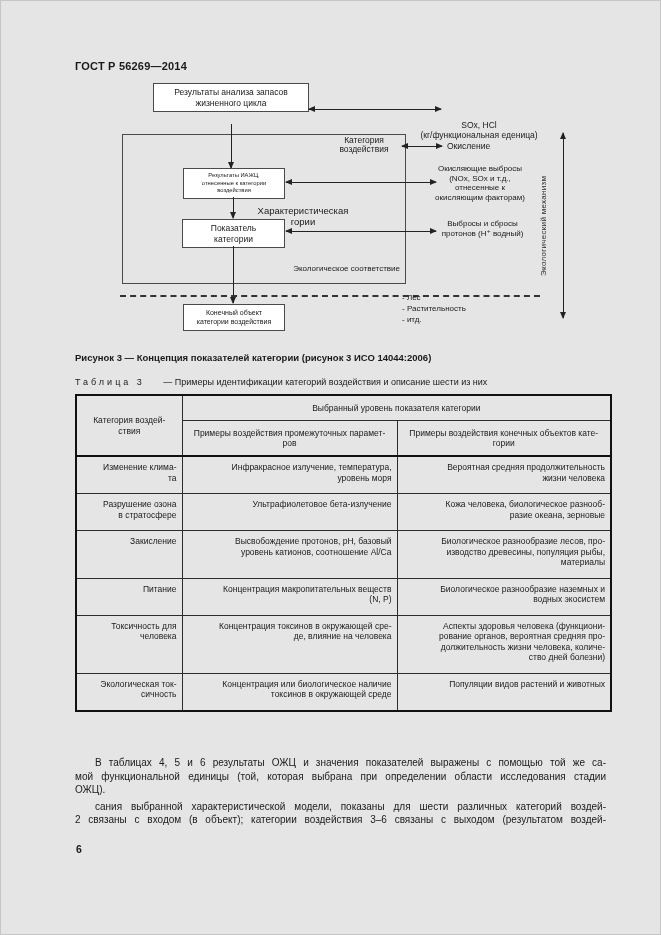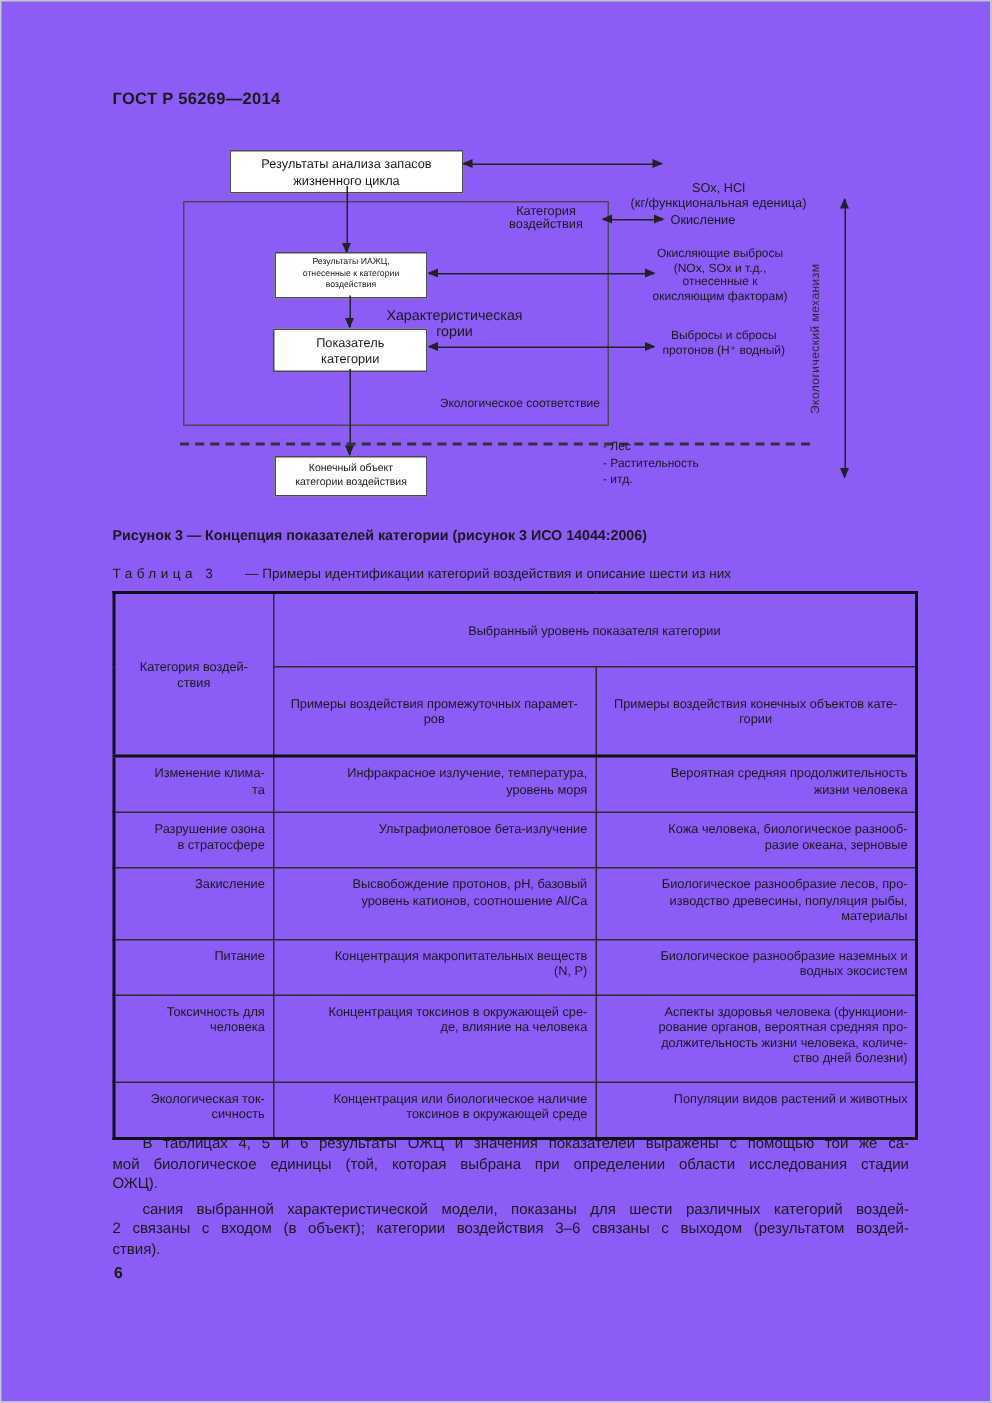--- a/index.html
+++ b/index.html
@@ -1,16 +1,16 @@
 <!DOCTYPE html>
 <html><head>
 <meta charset="utf-8">
 <style>
   html,body{margin:0;padding:0;background:#fff;}
-  .page{position:relative;width:661px;height:935px;background:#8b5cf6;overflow:hidden;
+  .page{position:relative;width:661px;height:935px;background:#e5e5e5;overflow:hidden;
         font-family:"Liberation Sans","DejaVu Sans",sans-serif;color:#1a1a1a;
         box-shadow:inset 0 0 0 1px #c6c6c6;}
   .abs{position:absolute;}
   .gost-header{position:absolute;left:75px;top:60px;font-size:11px;font-weight:bold;letter-spacing:.2px;}
   
   .dbox{position:absolute;border:1px solid #4a4a4a;background:#fff;display:flex;align-items:center;
         justify-content:center;text-align:center;white-space:pre-line;line-height:1.2;}
   .lbl{position:absolute;white-space:pre-line;line-height:1.18;}
   .harrow{position:absolute;height:0;border-top:1px solid #222;}
   .harrow::before{content:"";position:absolute;left:-1px;top:-4px;border-top:3.5px solid transparent;
@@ -27,42 +27,42 @@
         font-size:8px;letter-spacing:.3px;color:#2a2a2a;}
   .fig-caption{position:absolute;left:75px;top:352px;width:530px;text-align:left;
         font-size:9.5px;font-weight:bold;}
   
   .tbl-caption{position:absolute;left:75px;top:377px;font-size:9px;}
   .tbl-caption .sp{letter-spacing:3px;margin-right:16px;}
   .gtable{position:absolute;left:75px;top:394px;width:535px;border-collapse:collapse;
         font-size:8.5px;line-height:10.5px;border:2px solid #111;table-layout:fixed;}
   .gtable th,.gtable td{border:1px solid #2c2c2c;white-space:pre-line;}
   .gtable thead{border-bottom:2px solid #111;}
-  .gtable th{font-weight:normal;text-align:center;vertical-align:middle;padding:15px 4px;}
+  .gtable th{font-weight:normal;text-align:center;vertical-align:middle;padding:3px 4px;}
   .gtable tr.h1 th{height:18px;}
   .gtable tr.h2 th{height:28px;}
   .gtable td{vertical-align:top;text-align:right;padding:5px 5px 10px 5px;}
   
   .paras{position:absolute;left:75px;top:756px;width:531px;font-size:10px;line-height:13.5px;}
   .para{margin:0 0 3px 0;}
   .jline{text-align:justify;text-align-last:justify;}
   .jline.lastline{text-align-last:left;}
   .para .jline:first-child{text-indent:20px;}
   .page-number{position:absolute;left:76px;top:843px;font-size:10.5px;font-weight:bold;}
 </style>
 </head>
 <body>
 
 <div class="page">
 
   <div class="gost-header">ГОСТ Р 56269—2014</div>
 
   <div>
 
-    <div class="dbox" style="left:153px;top:100px;width:154px;height:27px;font-size:8.5px;">Результаты анализа запасов
+    <div class="dbox" style="left:153px;top:83px;width:154px;height:27px;font-size:8.5px;">Результаты анализа запасов
 жизненного цикла</div>
 
     <div class="harrow" style="left:309px;top:109px;width:132px;"></div>
     <div class="lbl" style="left:393px;top:99px;width:172px;text-align:center;font-size:8.5px;margin-top:21px;">SOx, HCl
 (кг/функциональная еденица)</div>
 
     <div class="abs" style="left:122px;top:134px;width:282px;height:148px;border:1px solid #4a4a4a;"></div>
 
     <div class="varrow head-down" style="left:231px;top:124px;height:44px;"></div>
 
@@ -180,25 +180,24 @@
           <td>Концентрация или биологическое наличие
 токсинов в окружающей среде</td>
           <td>Популяции видов растений и животных</td>
         </tr>
       </tbody>
   </table>
 
   <div class="paras">
     <div class="para">
         <div class="jline">В таблицах 4, 5 и 6 результаты ОЖЦ и значения показателей выражены с помощью той же са-</div>
-        <div class="jline">мой биологическое единицы (той, которая выбрана при определении области исследования стадии</div>
+        <div class="jline">мой функциональной единицы (той, которая выбрана при определении области исследования стадии</div>
         <div class="jline lastline">ОЖЦ).</div>
       </div>
     <div class="para">
         <div class="jline">сания выбранной характеристической модели, показаны для шести различных категорий воздей-</div>
         <div class="jline">2 связаны с входом (в объект); категории воздействия 3–6 связаны с выходом (результатом воздей-</div>
-        <div class="jline lastline">ствия).</div>
       </div>
   </div>
 
   <div class="page-number">6</div>
 
 </div>
 
 </body></html>

